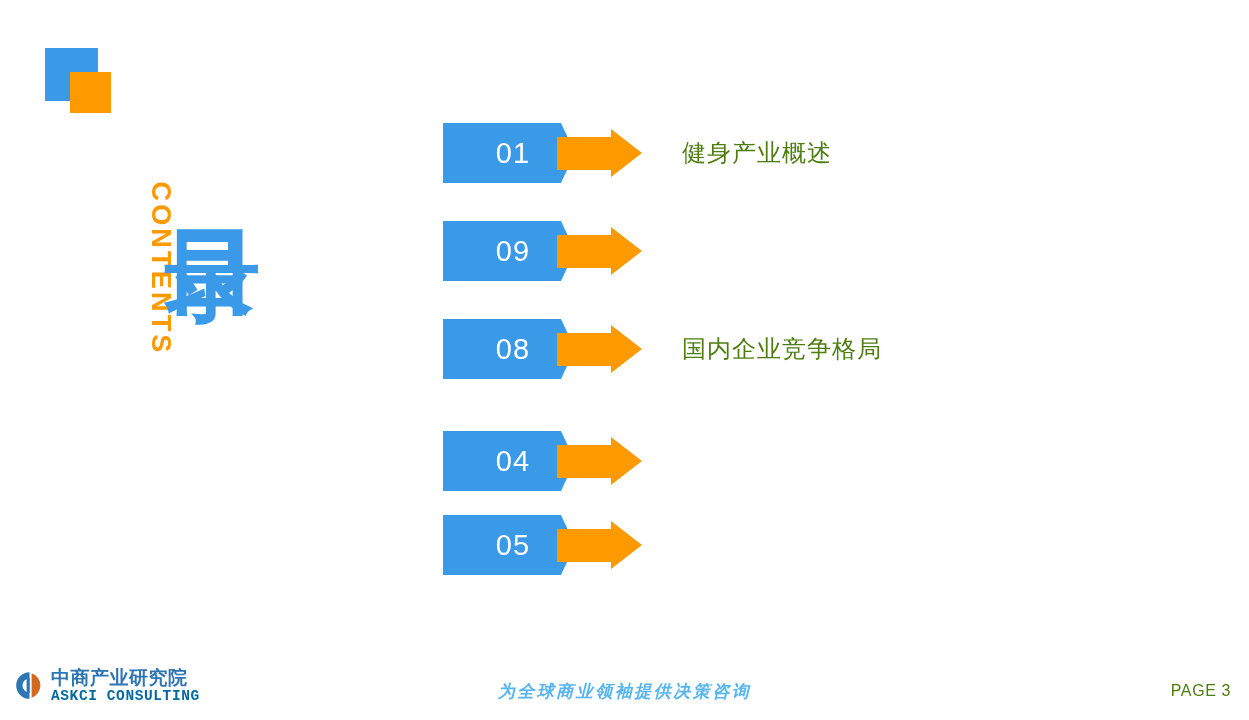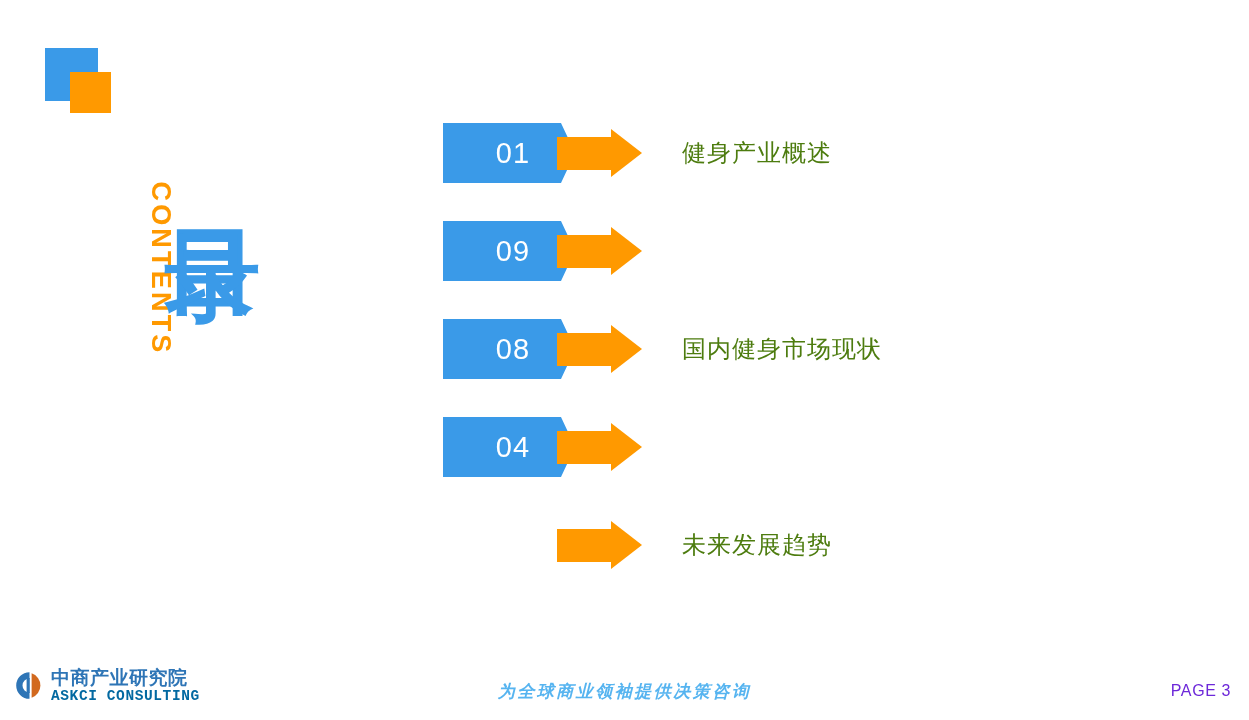--- a/index.html
+++ b/index.html
@@ -65,21 +65,21 @@
 
   .agenda-row {
     position: absolute;
     left: 443px;
     width: 700px;
     height: 60px;
   }
   .agenda-row:nth-child(1) { top: 123px; }
   .agenda-row:nth-child(2) { top: 221px; }
   .agenda-row:nth-child(3) { top: 319px; }
-  .agenda-row:nth-child(4) { top: 417px; }
+  .agenda-row:nth-child(4) { top: 431px; }
   .agenda-row:nth-child(5) { top: 515px; }
 
   
   .chev {
     position: absolute;
     left: 0;
     top: 0;
     width: 131px;
     height: 60px;
   }
@@ -189,21 +189,21 @@
     font-size: 17px;
     font-style: italic;
     font-weight: 700;
     letter-spacing: 2.5px;
   }
 
   #page-num {
     position: absolute;
     right: 18px;
     top: 22px;
-    color: #6d28d9;
+    color: #4d7c0f;
     font-family: "Liberation Sans", sans-serif;
     font-size: 16px;
     letter-spacing: 0.6px;
   }
 </style>
 </head>
 <body>
 
 <div id="deco-squares">
   <div class="deco-sq deco-sq-blue"></div>
@@ -245,41 +245,45 @@
   <div class="agenda-row">
     <div class="chev">
       <div class="chev-body"></div>
       <div class="chev-tip"></div>
       <div class="chev-num">08</div>
     </div>
     <div class="orange-arrow">
       <div class="oa-body"></div>
       <div class="oa-head"></div>
     </div>
-    <div class="agenda-title">国内健身市场现状</div>
+    <div class="agenda-title">国内企业竞争格局</div>
   </div>
 
   <div class="agenda-row">
     <div class="chev">
       <div class="chev-body"></div>
       <div class="chev-tip"></div>
       <div class="chev-num">04</div>
     </div>
     <div class="orange-arrow">
       <div class="oa-body"></div>
       <div class="oa-head"></div>
     </div>
   </div>
 
   <div class="agenda-row">
-    <div class="orange-arrow">
-      <div class="oa-body"></div>
-      <div class="oa-head"></div>
-    </div>
-    <div class="agenda-title">未来发展趋势</div>
+    <div class="chev">
+      <div class="chev-body"></div>
+      <div class="chev-tip"></div>
+      <div class="chev-num">05</div>
+    </div>
+    <div class="orange-arrow">
+      <div class="oa-body"></div>
+      <div class="oa-head"></div>
+    </div>
   </div>
 
 </div>
 
 <div id="footer">
 
   <div id="brand">
     <div id="brand-mark">
       <svg width="31" height="31" viewBox="0 0 31 31" aria-hidden="true">
         <path d="M15.5 2.2 A13.3 13.3 0 0 0 15.5 28.8 L15.5 22.5 A7 7 0 0 1 15.5 8.5 Z" fill="#2E75B6"></path>

